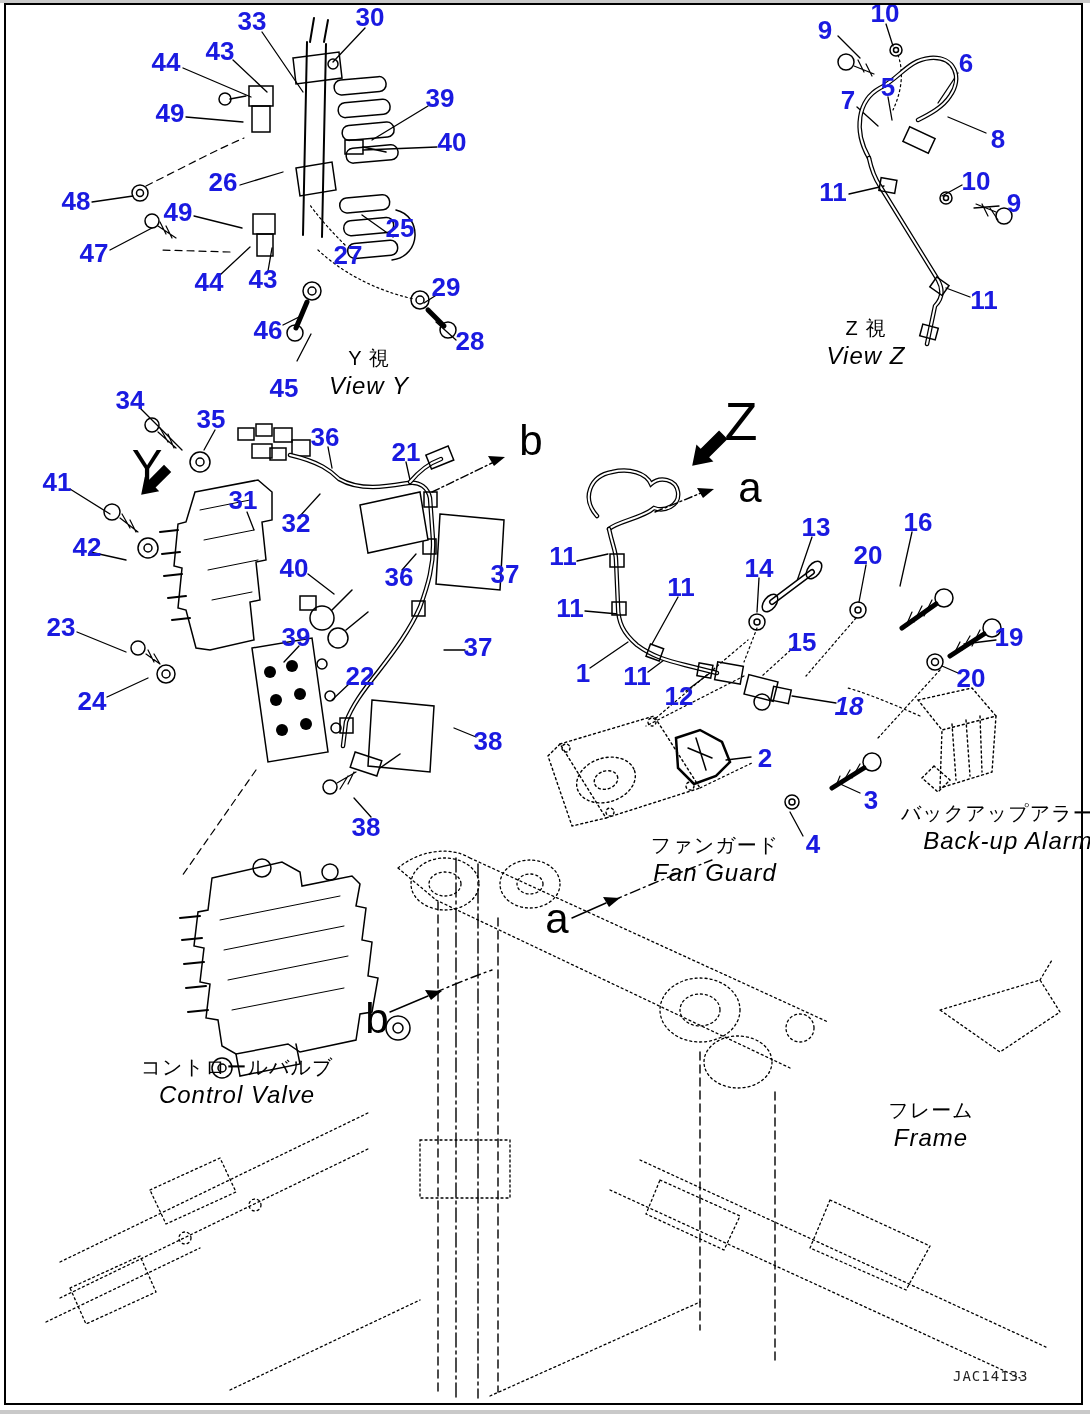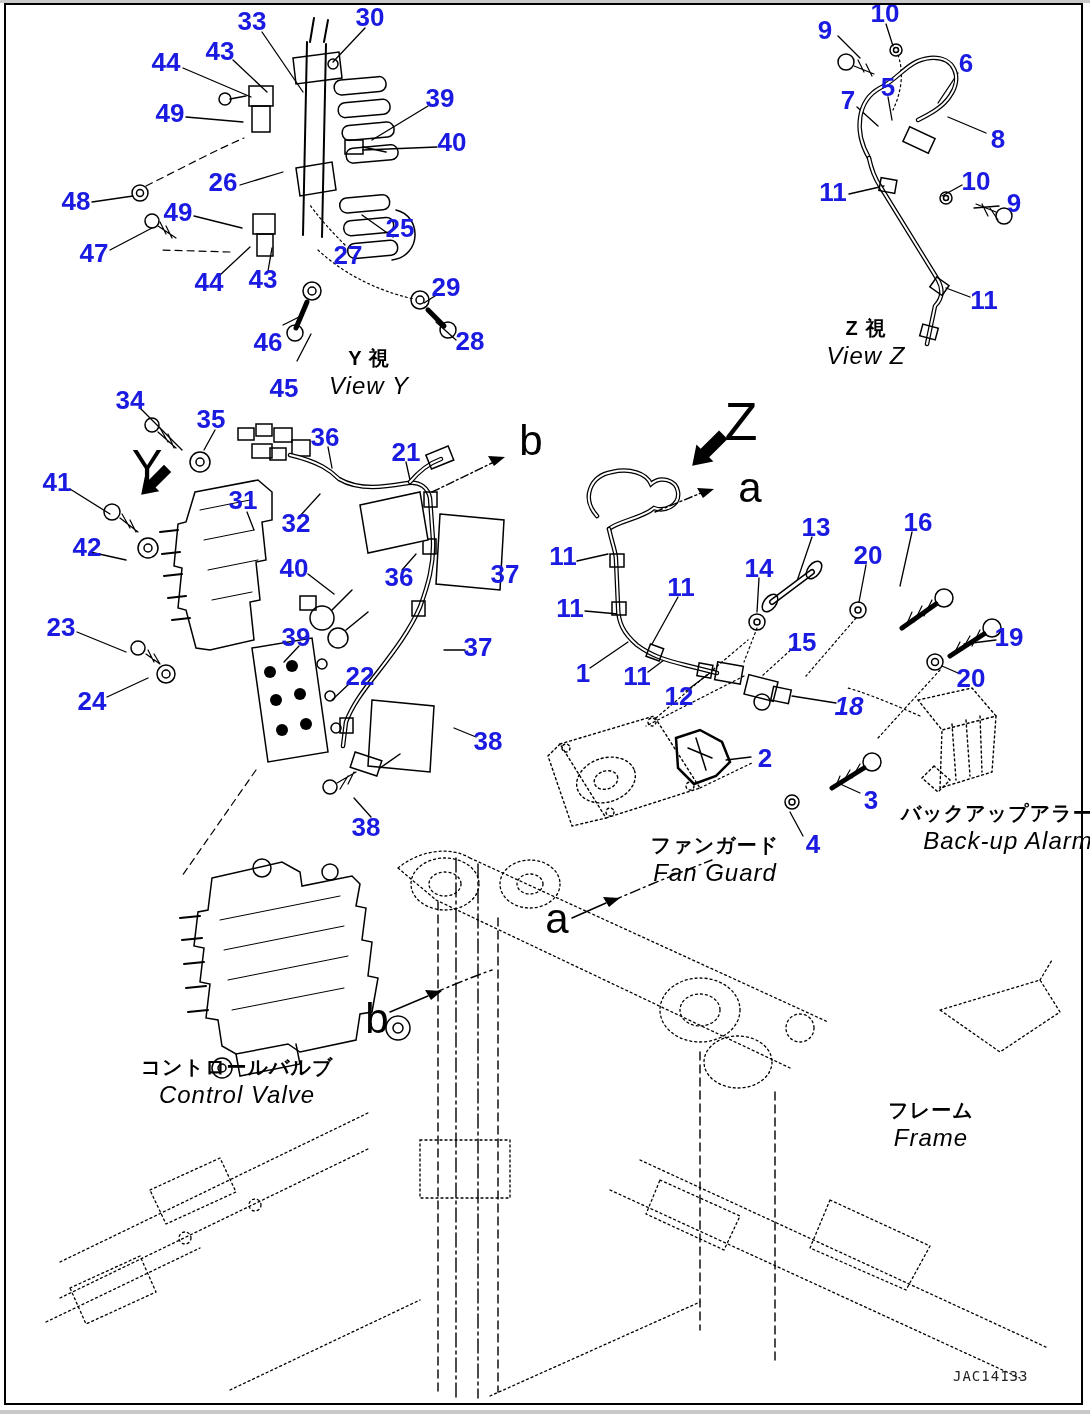--- a/index.html
+++ b/index.html
@@ -21,21 +21,21 @@
     font-family:"Liberation Sans",sans-serif;white-space:nowrap;line-height:1;
   }
   .marker{
     position:absolute;transform:translate(-50%,-50%);
     color:#000;font-weight:400;line-height:1;font-family:"Liberation Sans",sans-serif;
   }
   .sec-label{
     position:absolute;transform:translateX(-50%);text-align:center;color:#000;
     white-space:nowrap;line-height:1.25;
   }
-  .sec-label .jp{font-size:20px;font-weight:700;letter-spacing:1px;}
+  .sec-label .jp{font-size:20px;font-weight:400;letter-spacing:1px;}
   .sec-label .en{font-size:24px;font-weight:500;letter-spacing:1px;font-style:italic;}
   #lbl-view-y{left:369px;top:346px;}
   #lbl-view-z{left:866px;top:316px;}
   #lbl-fan-guard{left:715px;top:833px;}
   #lbl-backup-alarm{left:1008px;top:801px;}
   #lbl-control-valve{left:237px;top:1055px;}
   #lbl-frame{left:931px;top:1098px;}
   #doc-code{
     position:absolute;left:953px;top:1368px;color:#222;
     font-family:"DejaVu Sans Mono",monospace;font-size:14px;letter-spacing:1px;
@@ -320,21 +320,21 @@
     <div class="callout" style="left: 452px; top: 142px;">40</div>
     <div class="callout" style="left: 223px; top: 182px;">26</div>
     <div class="callout" style="left: 76px; top: 201px;">48</div>
     <div class="callout" style="left: 178px; top: 212px;">49</div>
     <div class="callout" style="left: 94px; top: 253px;">47</div>
     <div class="callout" style="left: 209px; top: 282px;">44</div>
     <div class="callout" style="left: 263px; top: 279px;">43</div>
     <div class="callout" style="left: 348px; top: 255px;">27</div>
     <div class="callout" style="left: 400px; top: 228px;">25</div>
     <div class="callout" style="left: 446px; top: 287px;">29</div>
-    <div class="callout" style="left: 268px; top: 330px; margin-top: 12px;">46</div>
+    <div class="callout" style="left: 268px; top: 330px;">46</div>
     <div class="callout" style="left: 470px; top: 341px;">28</div>
     <div class="callout" style="left: 284px; top: 368px; margin-top: 20px;">45</div>
     <div class="callout" style="left: 885px; top: 13px;">10</div>
     <div class="callout" style="left: 825px; top: 30px;">9</div>
     <div class="callout" style="left: 966px; top: 63px;">6</div>
     <div class="callout" style="left: 888px; top: 87px;">5</div>
     <div class="callout" style="left: 848px; top: 100px;">7</div>
     <div class="callout" style="left: 998px; top: 139px;">8</div>
     <div class="callout" style="left: 833px; top: 192px;">11</div>
     <div class="callout" style="left: 976px; top: 181px;">10</div>

